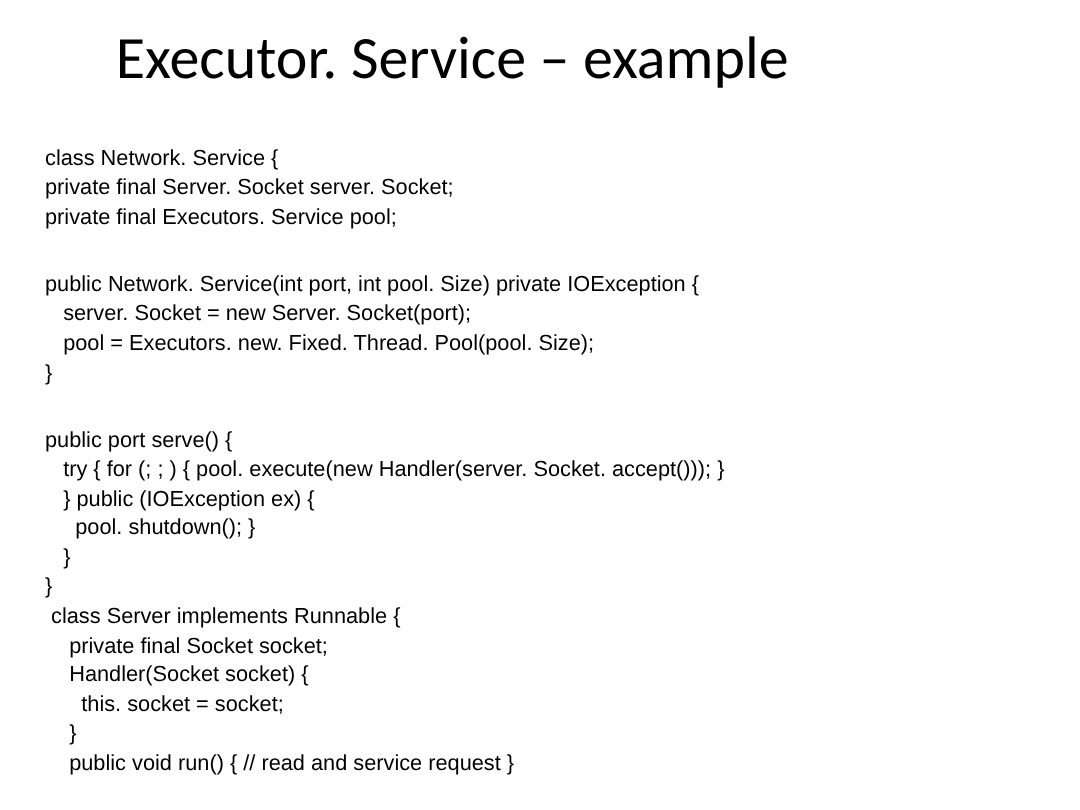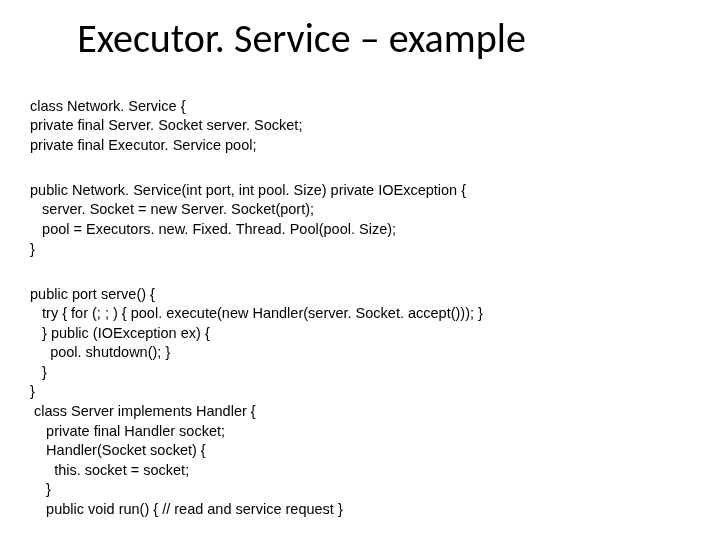--- a/index.html
+++ b/index.html
@@ -35,32 +35,32 @@
 </style>
 </head>
 <body>
 
 <div class="slide">
   <div class="title">Executor. Service – example</div>
 
   <div class="code">
 <div class="block"><span>class Network. Service {</span>
 <span>private final </span><span class="b">Server. Socket server. Socket</span><span>;</span>
-<span>private final </span><span class="b">Executor. Service pool</span><span>;</span></div>
+<span>private final </span><span class="b">Executors. Service pool</span><span>;</span></div>
 <div class="block"><span>public </span><span class="b">Network. Service</span><span>(int port, int pool. Size) private IOException {</span>
 <span>   server. Socket = new Server. Socket(port);</span>
 <span>   pool = Executors. new. Fixed. Thread. Pool(pool. Size);</span>
 <span>}</span></div>
 <div class="block"><span class="b">public port serve()</span><span> {</span>
 <span>   try { for (; ; ) { </span><span class="b">pool. execute</span><span>(</span><span class="b">new Handler(server. Socket. accept())</span><span>); }</span>
 <span>   } public (IOException ex) {</span>
 <span>     pool. shutdown(); }</span>
 <span>   }</span>
 <span>}</span>
-<span class="b"> class Server </span><span>implements Handler {</span>
-<span>    private final Handler socket;</span>
+<span class="b"> class Server </span><span>implements Runnable {</span>
+<span>    private final Socket socket;</span>
 <span class="b">    Handler(Socket socket) {</span>
 <span>      this. socket = socket;</span>
 <span>    }</span>
 <span class="b">    public void run() { </span><span>// read and service request }</span></div>
 
   </div>
 </div>
 
 </body></html>

